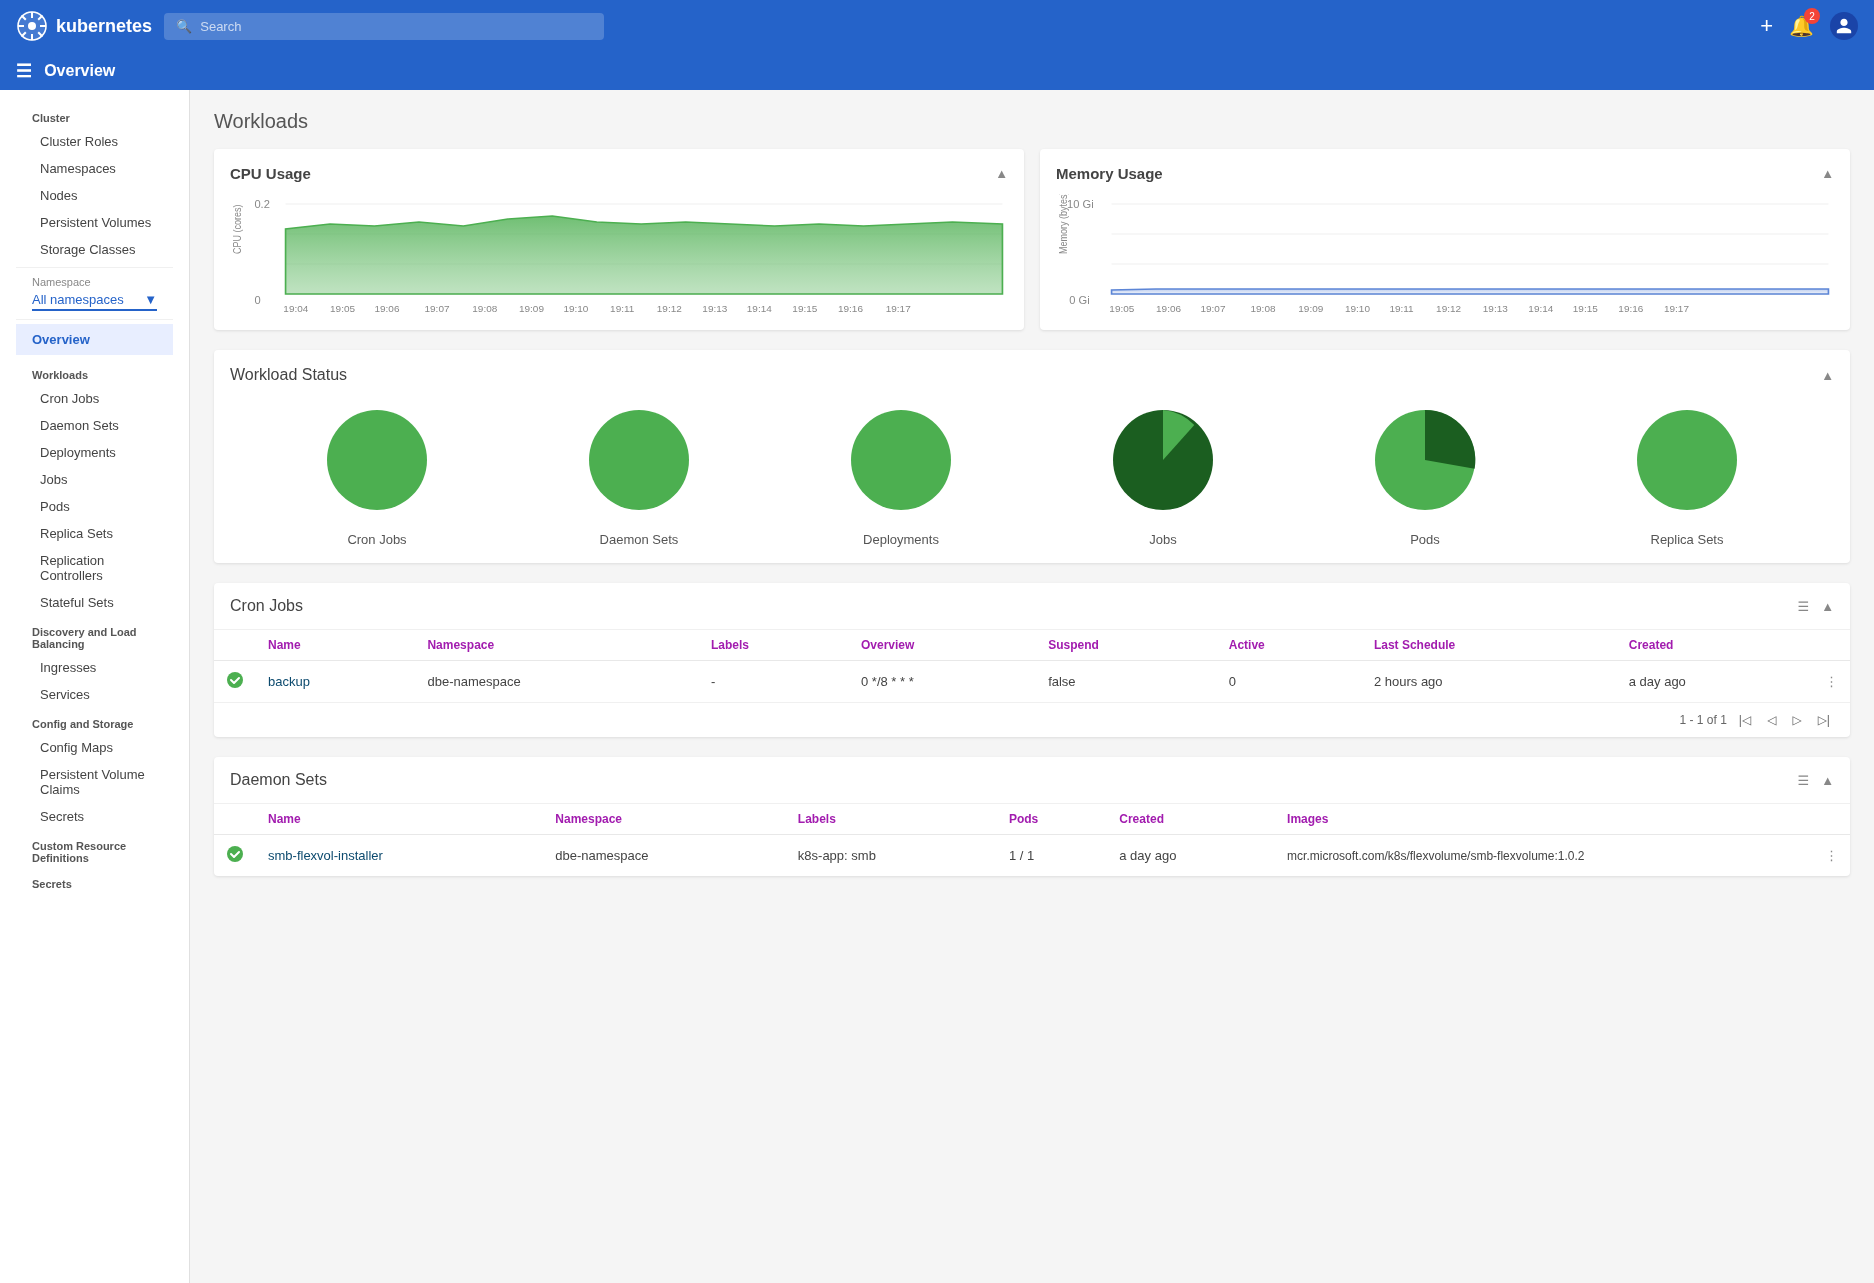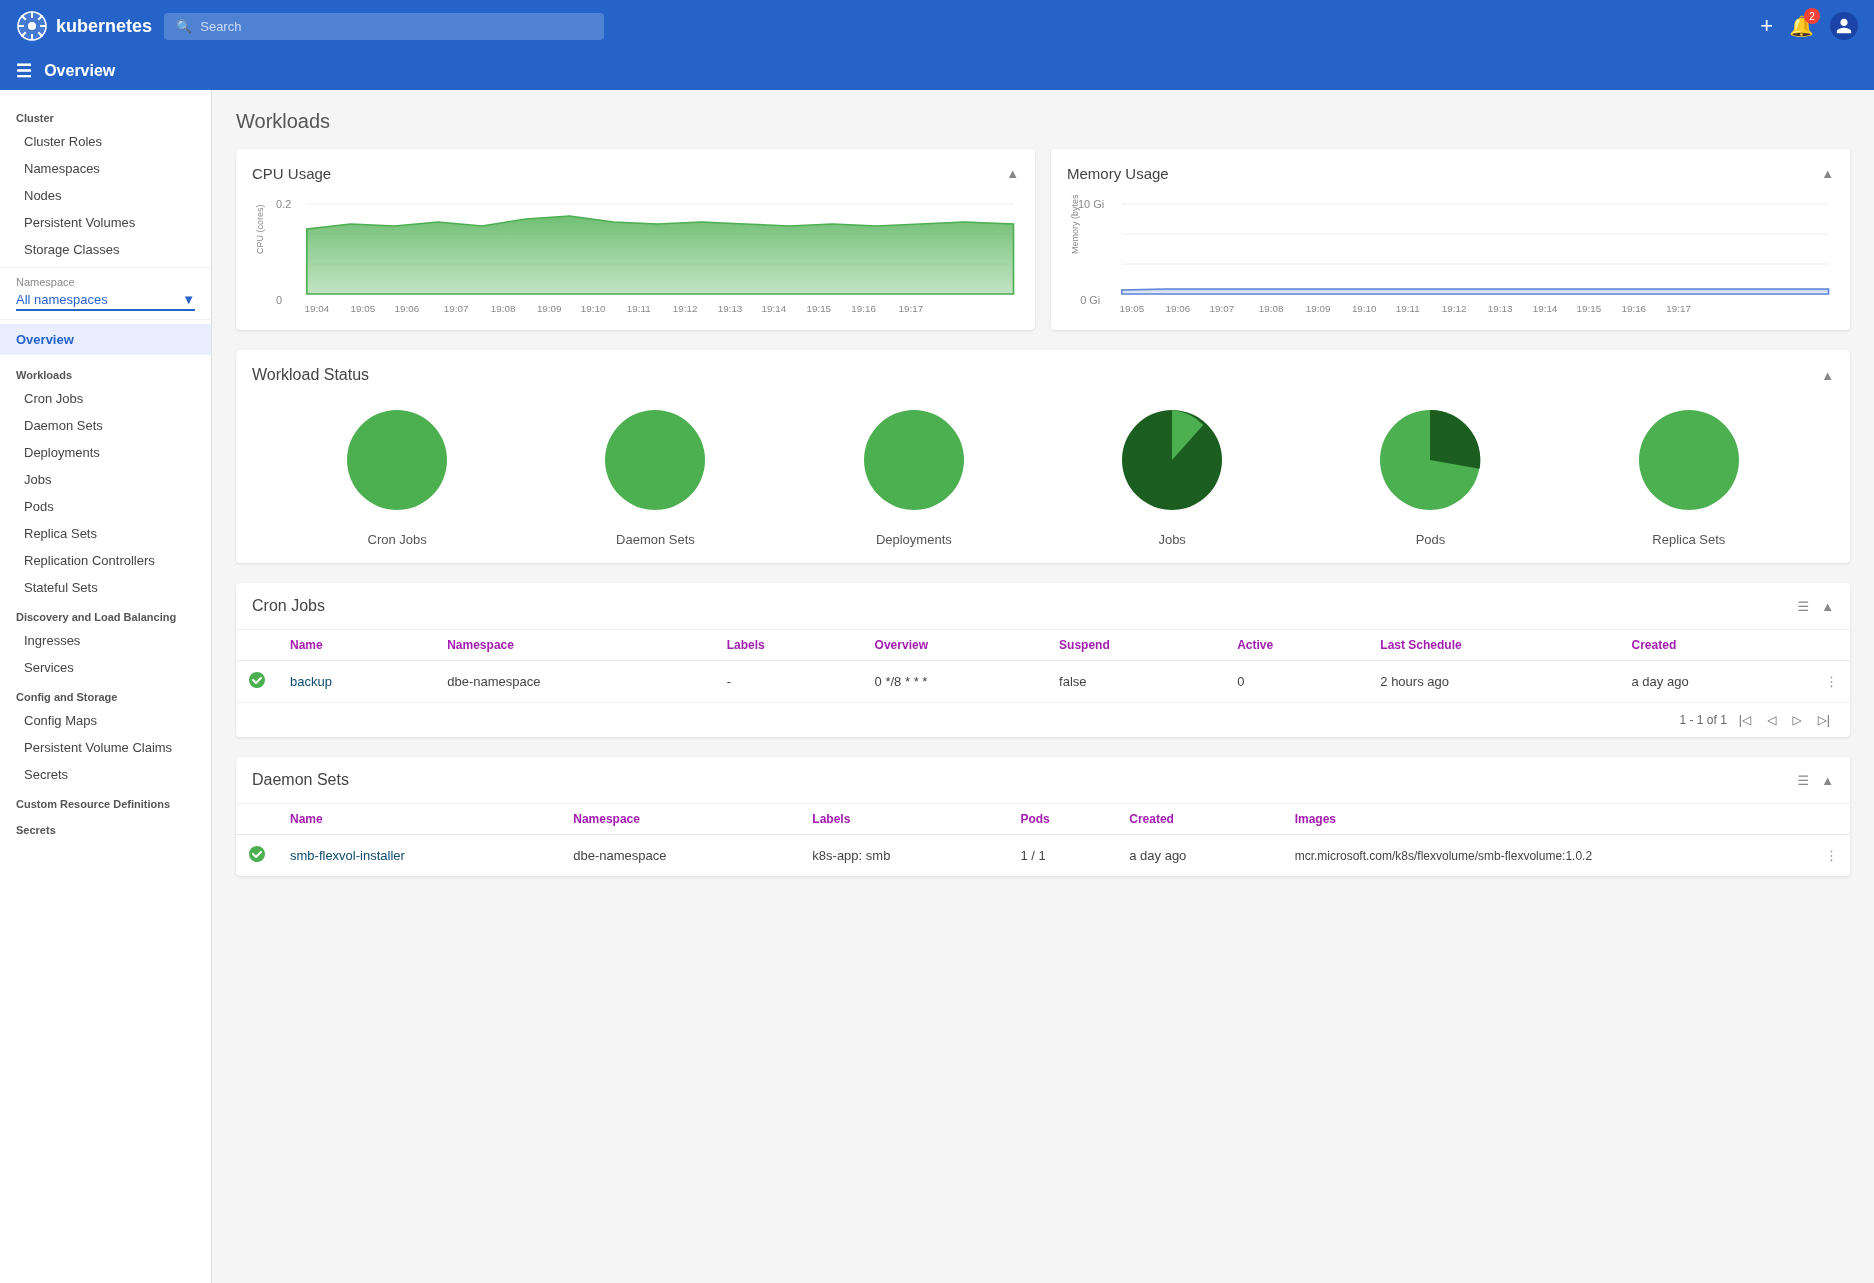--- a/index.html
+++ b/index.html
@@ -62,26 +62,26 @@
       font-size: 16px;
       font-weight: 600;
     }
     .hamburger { cursor: pointer; font-size: 18px; }
 
     
     .main-layout { display: flex; flex: 1; overflow: hidden; }
 
     
     .sidebar {
-      width: 212px;
+      width: 190px;
       background: #fff;
       border-right: 1px solid #e0e0e0;
       overflow-y: auto;
       flex-shrink: 0;
-      padding: 12px 0;
+      padding: 12px 16px;
     }
     .sidebar-section-title {
       font-size: 11px;
       font-weight: 700;
       color: #555;
       padding: 10px 16px 4px;
       text-transform: none;
       letter-spacing: 0;
     }
     .sidebar-item {
@@ -144,21 +144,21 @@
       border-radius: 4px;
       padding: 16px;
       box-shadow: 0 1px 3px rgba(0,0,0,0.1);
     }
     .chart-card-header {
       display: flex;
       align-items: center;
       justify-content: space-between;
       margin-bottom: 12px;
     }
-    .chart-card-title { font-size: 15px; color: #444; font-weight: 400; }
+    .chart-card-title { font-size: 15px; color: #444; font-weight: 700; }
     .chart-area { height: 120px; position: relative; }
 
     
     .status-card {
       background: #fff;
       border-radius: 4px;
       padding: 16px;
       box-shadow: 0 1px 3px rgba(0,0,0,0.1);
       margin-bottom: 20px;
     }

